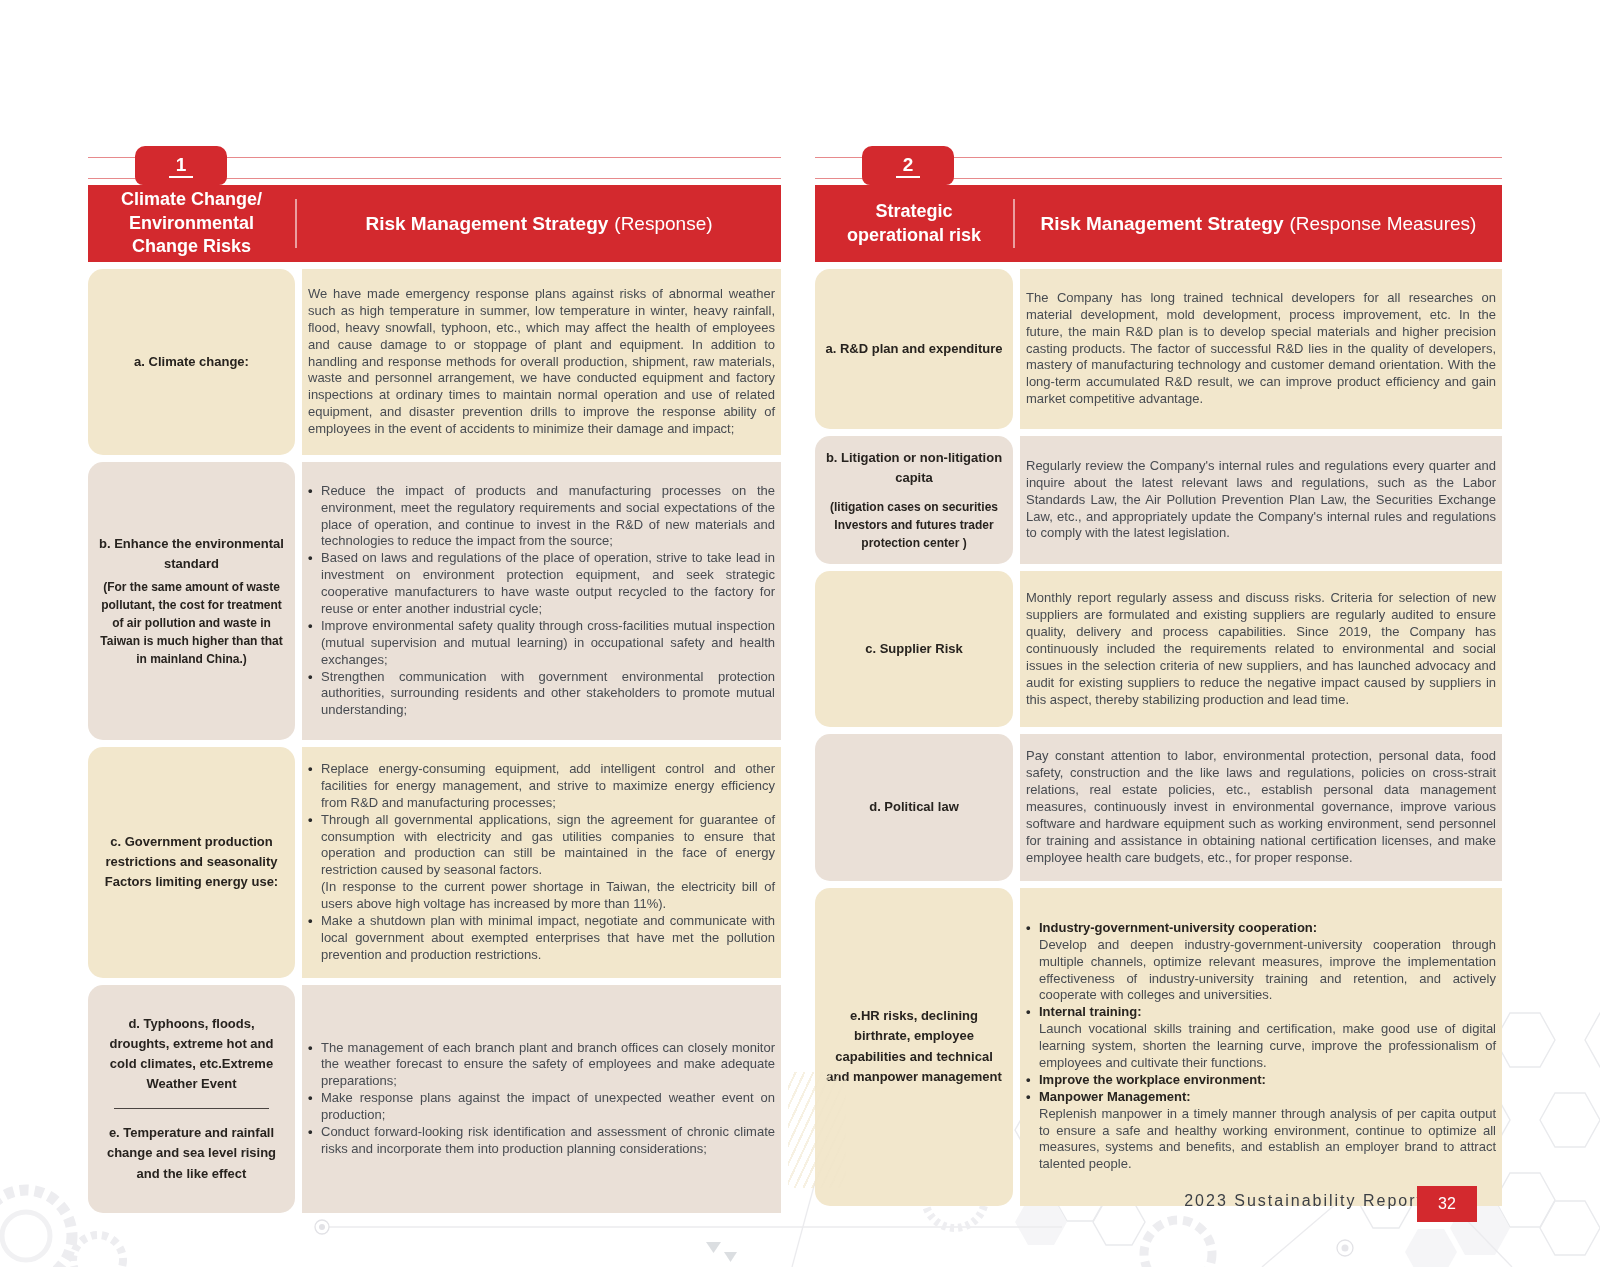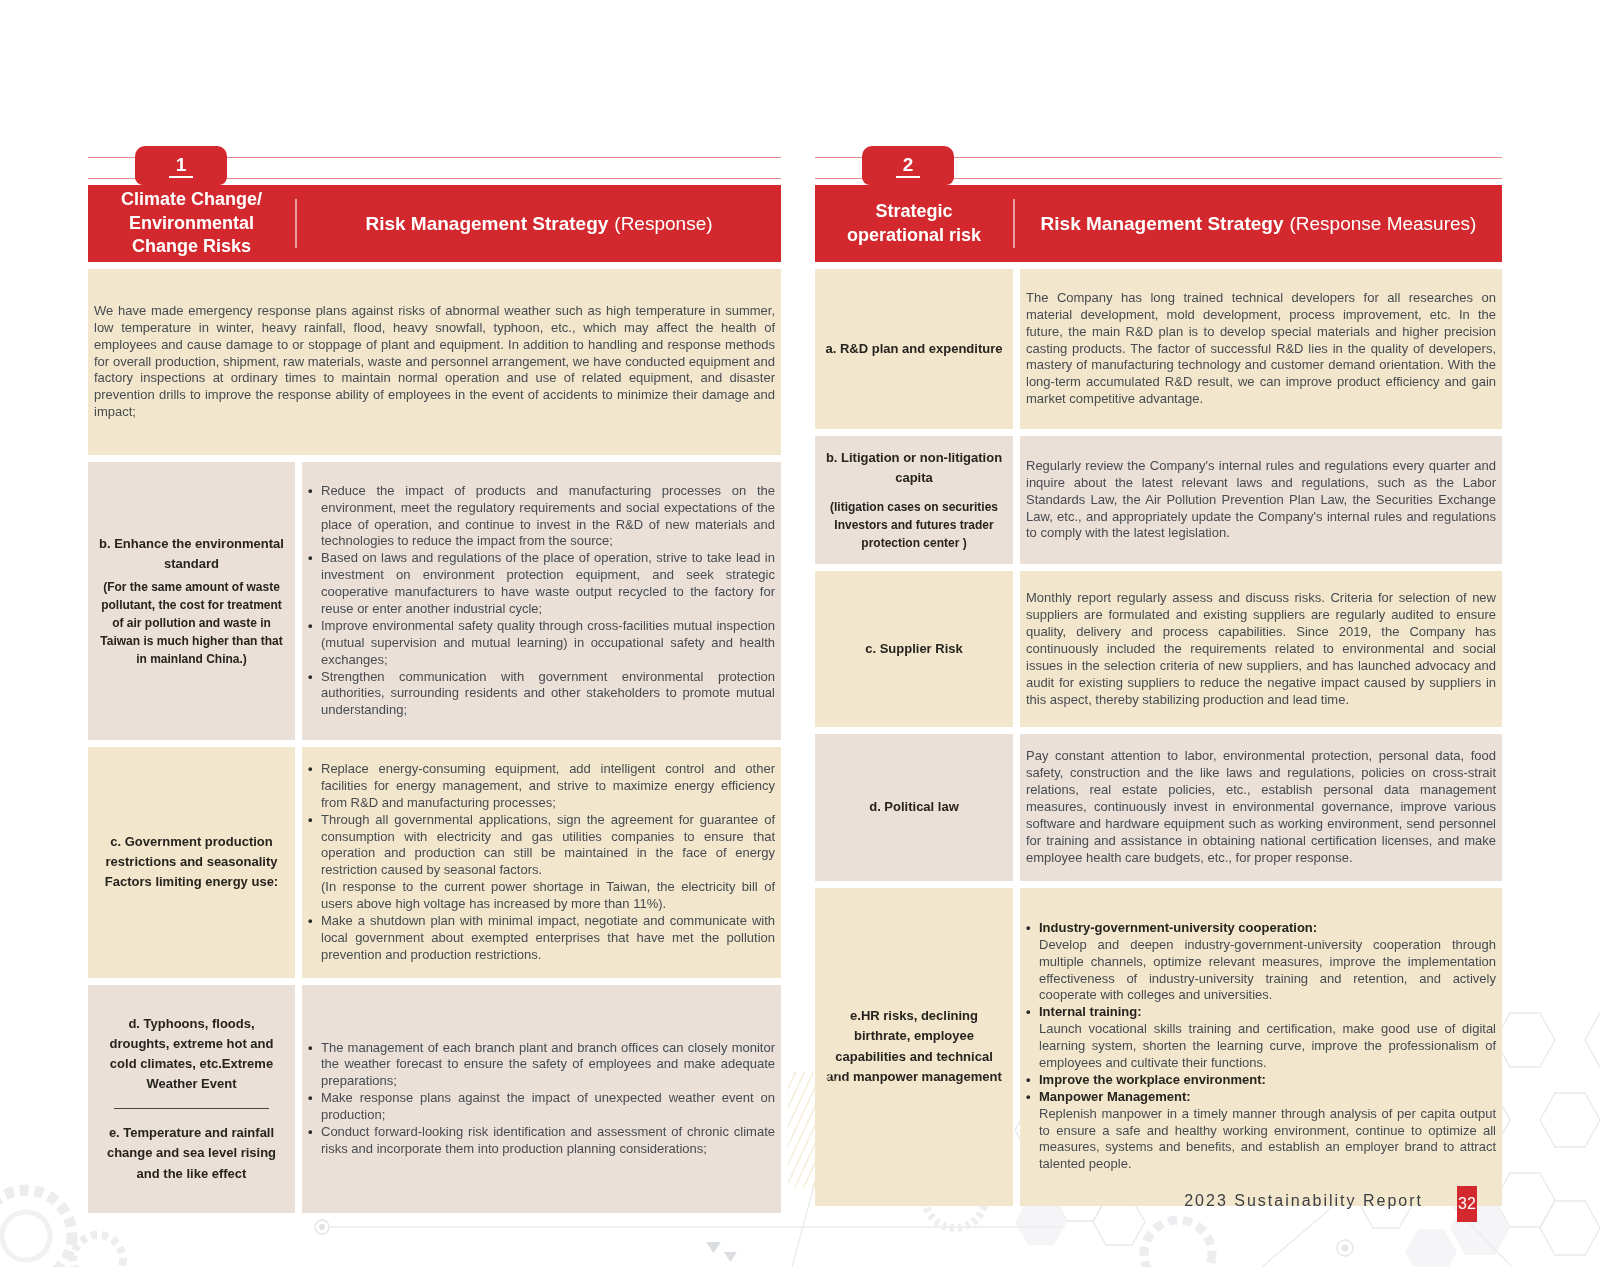--- a/index.html
+++ b/index.html
@@ -50,21 +50,21 @@
     font-size:19px; text-align:center; padding:4px 10px;
   }
   .th-strat b { margin-right:6px;text-align:right; }
 
   
   .trow { display:flex; gap:7px; margin-top:7px; }
   .trow:first-of-type { margin-top:5px; }
   .lcell {
     width:var(--lw); flex:0 0 var(--lw);
     display:flex; flex-direction:column; align-items:center; justify-content:center;
-    text-align:center; padding:12px 9px;
+    text-align:center; padding:12px 9px;border-radius:15px;
   }
   .ccell {
     flex:1; display:flex; flex-direction:column; justify-content:center;
     padding:14px 6px;
   }
   .beige { background:#f2e7cc; }
   .pink  { background:#eae0d7; }
 
   .label { font-weight:bold; color:#27231f; font-size:13px; line-height:1.55; }
   .label-note { font-weight:bold; color:#27231f; font-size:12px; line-height:1.5; margin-top:4px; }
@@ -84,21 +84,21 @@
     content:"\2022"; position:absolute; left:0; top:0; color:#2b2b2b; font-weight:bold;
   }
   ul.blist li b.bhead { display:block; color:#27231f; white-space:normal; text-align:left; }
 
   
   .footer-title {
     position:absolute; top:1192px; right:177px; z-index:2;
     font-size:16px; letter-spacing:2px; color:#3b3f45;
   }
   .page-num-box {
-    position:absolute; top:1186px; right:123px; width:20px; height:36px; z-index:2;
+    position:absolute; top:1186px; right:123px; width:60px; height:36px; z-index:2;
     background:#d3292e; color:#fff; font-size:16px;
     display:flex; align-items:center; justify-content:center;
   }
 </style>
 </head>
 <body>
 
 <div class="page">
 
   <svg class="decor" viewBox="0 0 1600 1267" xmlns="http://www.w3.org/2000/svg">
@@ -154,20 +154,23 @@
 Environmental
 Change Risks</div>
       <div class="th-sep"></div>
       <div class="th-strat">
         <b>Risk Management Strategy</b>
         <span>(Response)</span>
       </div>
     </header>
 
     <div class="trow" style="min-height:186px">
+      <div class="lcell beige">
+        <div class="label">a. Climate change:</div>
+      </div>
       <div class="ccell beige">
         <p class="para">We have made emergency response plans against risks of abnormal weather such as high temperature in summer, low temperature in winter, heavy rainfall, flood, heavy snowfall, typhoon, etc., which may affect the health of employees and cause damage to or stoppage of plant and equipment. In addition to handling and response methods for overall production, shipment, raw materials, waste and personnel arrangement, we have conducted equipment and factory inspections at ordinary times to maintain normal operation and use of related equipment, and disaster prevention drills to improve the response ability of employees in the event of accidents to minimize their damage and impact;</p>
       </div>
     </div>
 
     <div class="trow" style="min-height:278px">
       <div class="lcell pink">
         <div class="label">b. Enhance the environmental standard</div>
         <div class="label-note">(For the same amount of waste pollutant, the cost for treatment of air pollution and waste in Taiwan is much higher than that in mainland China.)</div>
       </div>

